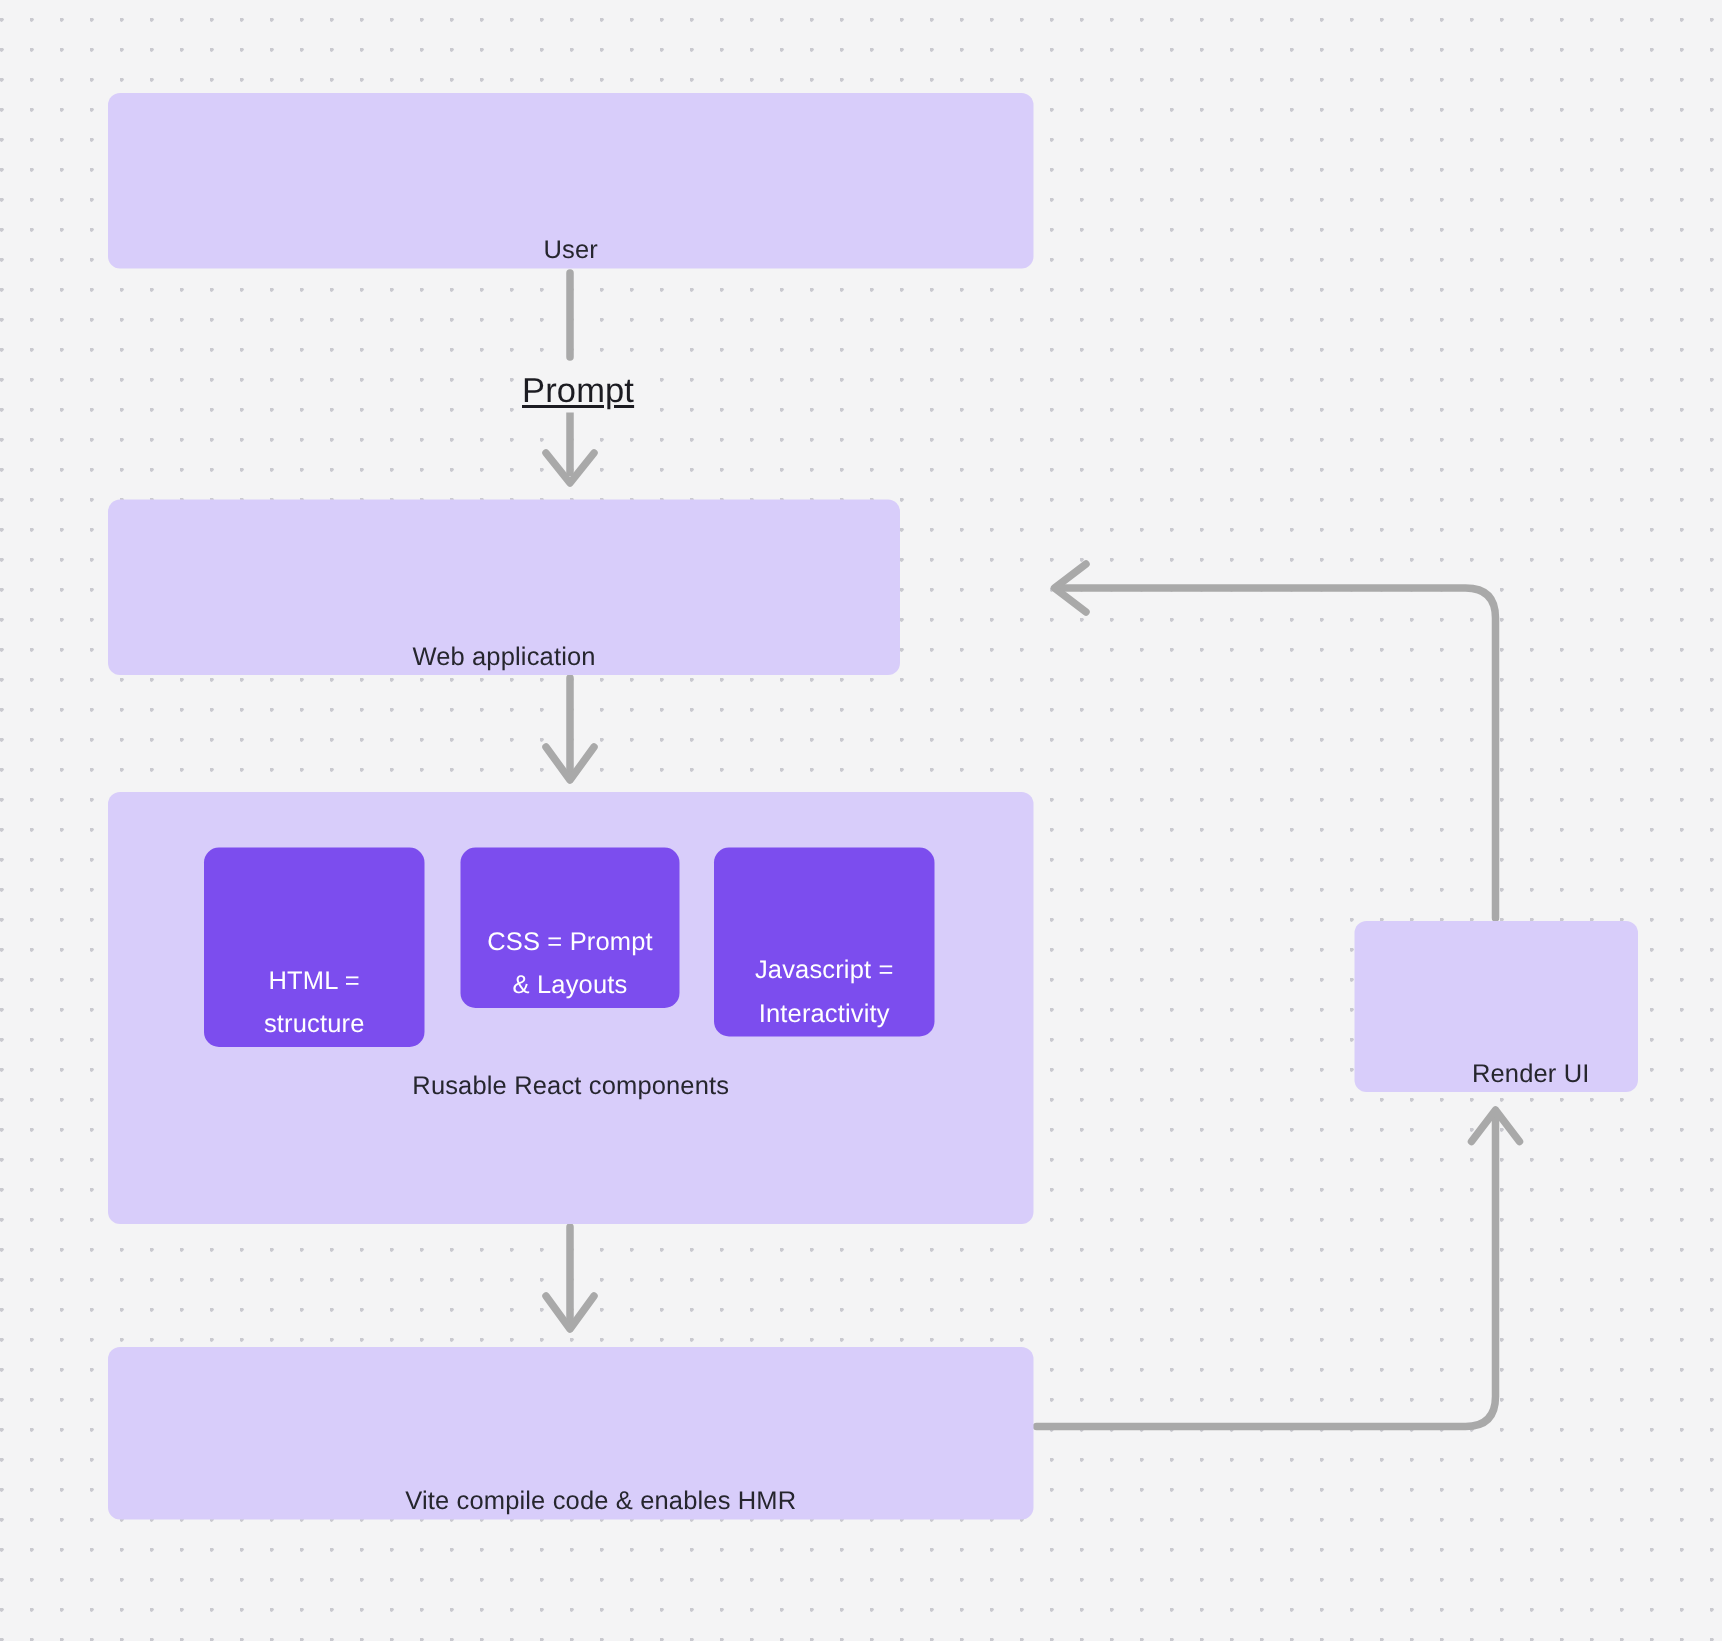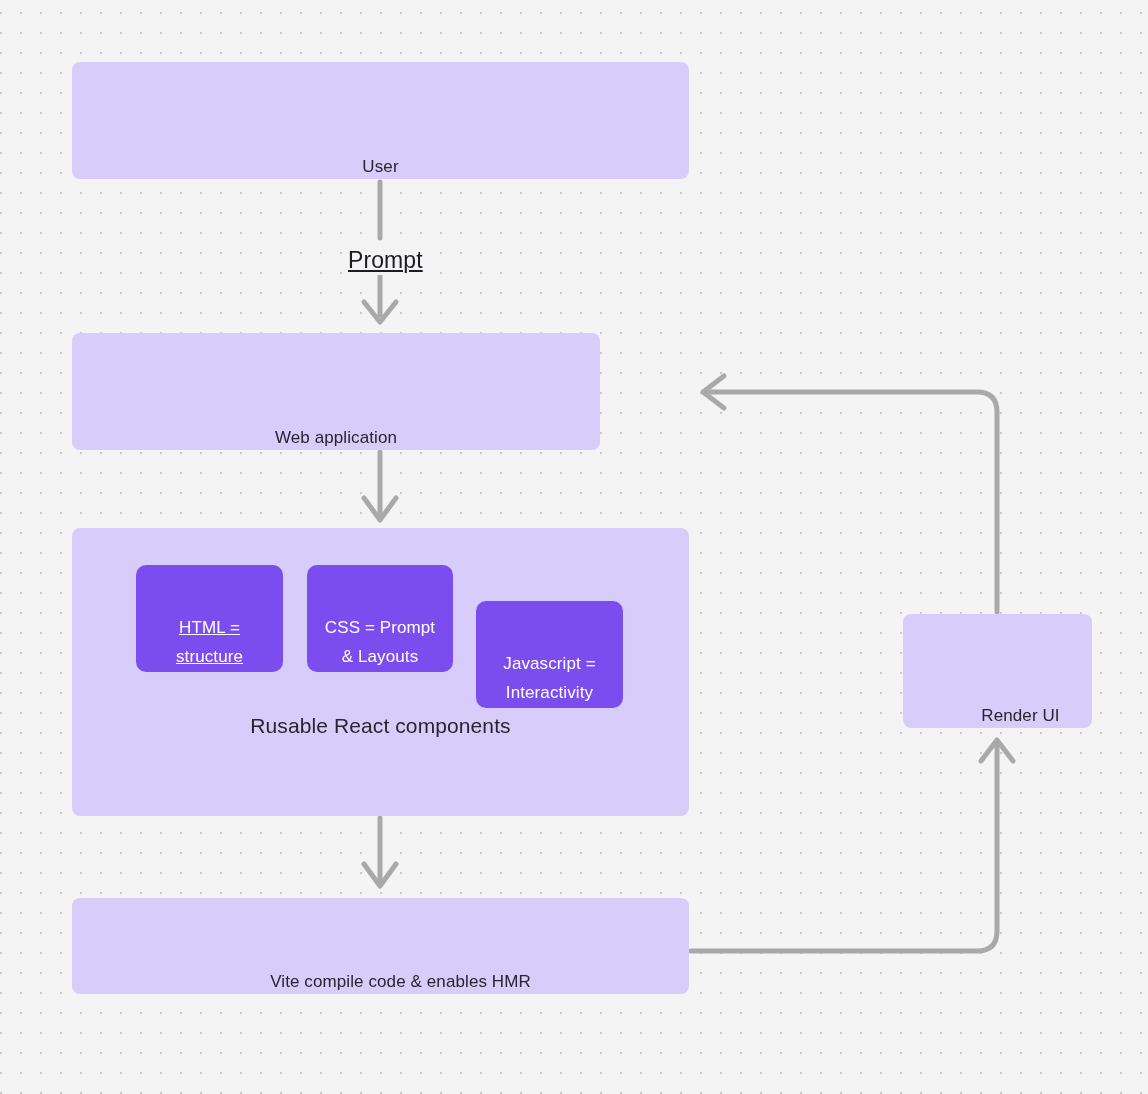--- a/index.html
+++ b/index.html
@@ -47,34 +47,34 @@
   .node-inner {
     background: #7c4dee;
     color: #ffffff;
     border-radius: 10px;
     font-size: 17px;
     line-height: 1.7;
   }
   #node-user        { left: 72px;  top: 62px;  width: 617px; height: 117px; }
   #node-webapp      { left: 72px;  top: 333px; width: 528px; height: 117px; }
   #node-components  { left: 72px;  top: 528px; width: 617px; height: 288px; }
-  #node-vite        { left: 72px;  top: 898px; width: 617px; height: 96px; padding-left: 40px; }
+  #node-vite        { left: 72px;  top: 898px; width: 617px; height: 115px; padding-left: 40px; }
   #node-render      { left: 903px; top: 614px; width: 189px; height: 114px; padding-left: 46px; }
 
-  #node-html { left: 136px; top: 565px; width: 147px; height: 107px; text-decoration: underline; }
+  #node-html { left: 136px; top: 565px; width: 147px; height: 133px; }
   #node-css  { left: 307px; top: 565px; width: 146px; height: 107px; }
-  #node-js   { left: 476px; top: 565px; width: 147px; height: 107px; margin-top: 36px; }
+  #node-js   { left: 476px; top: 565px; width: 147px; height: 126px; }
 
   .sub-caption {
     position: absolute;
     left: 72px;
     top: 714px;
     width: 617px;
     text-align: center;
-    font-size: 21px;
+    font-size: 17px;
     color: #26262e;
     letter-spacing: 0.1px;
   }
   .edge-label {
     position: absolute;
     color: #1c1c22;
     font-size: 23px;
     background: #f4f4f5;
     padding: 1px 5px;
     letter-spacing: 0.1px;

